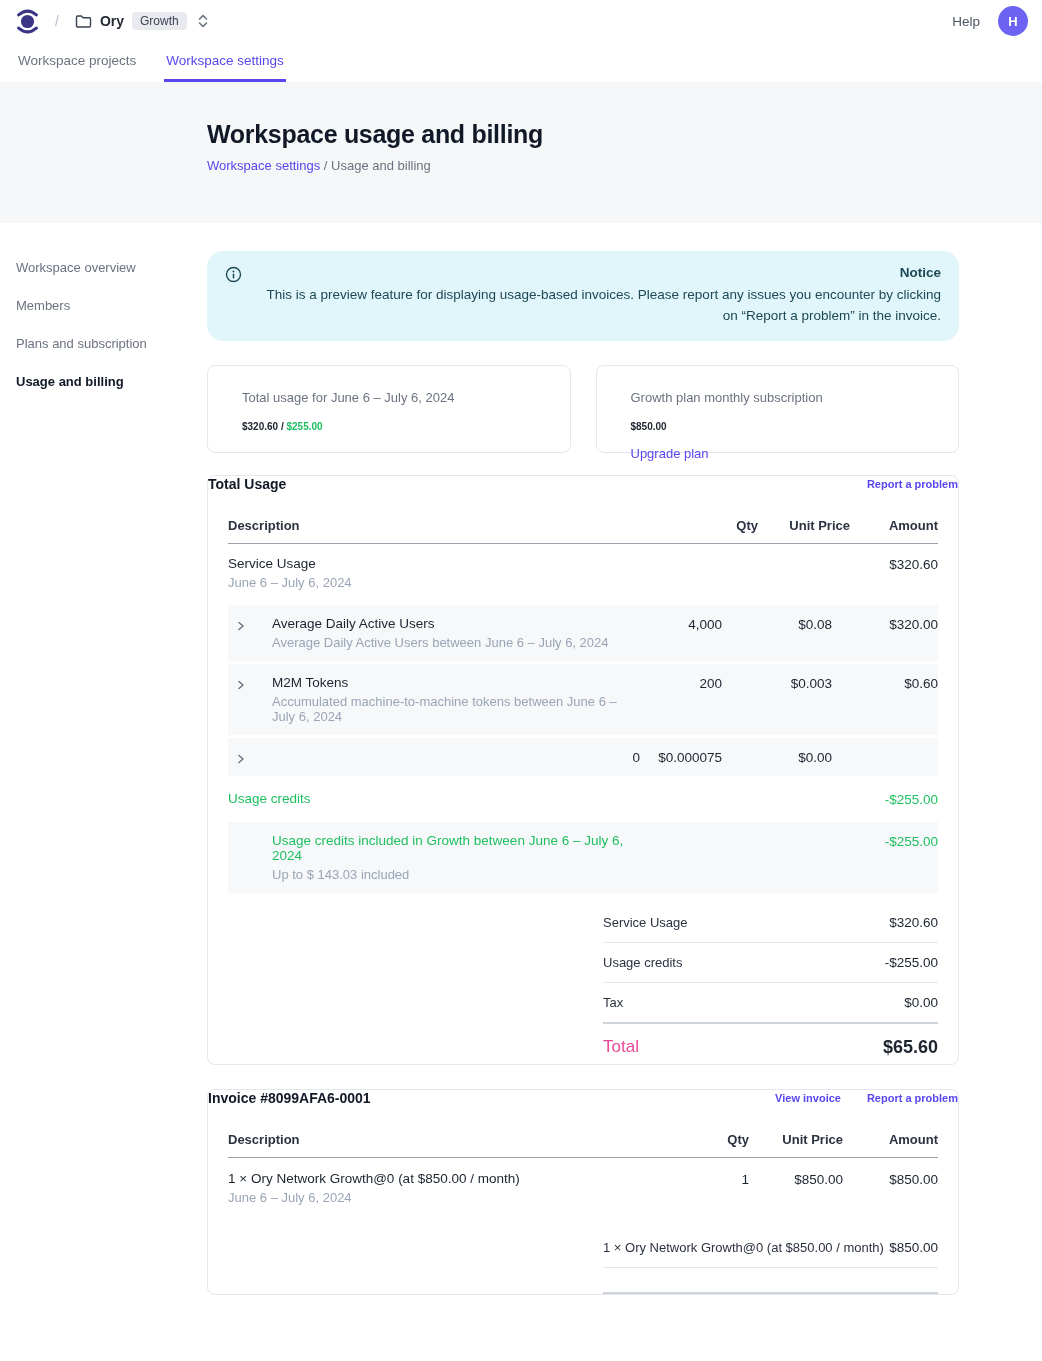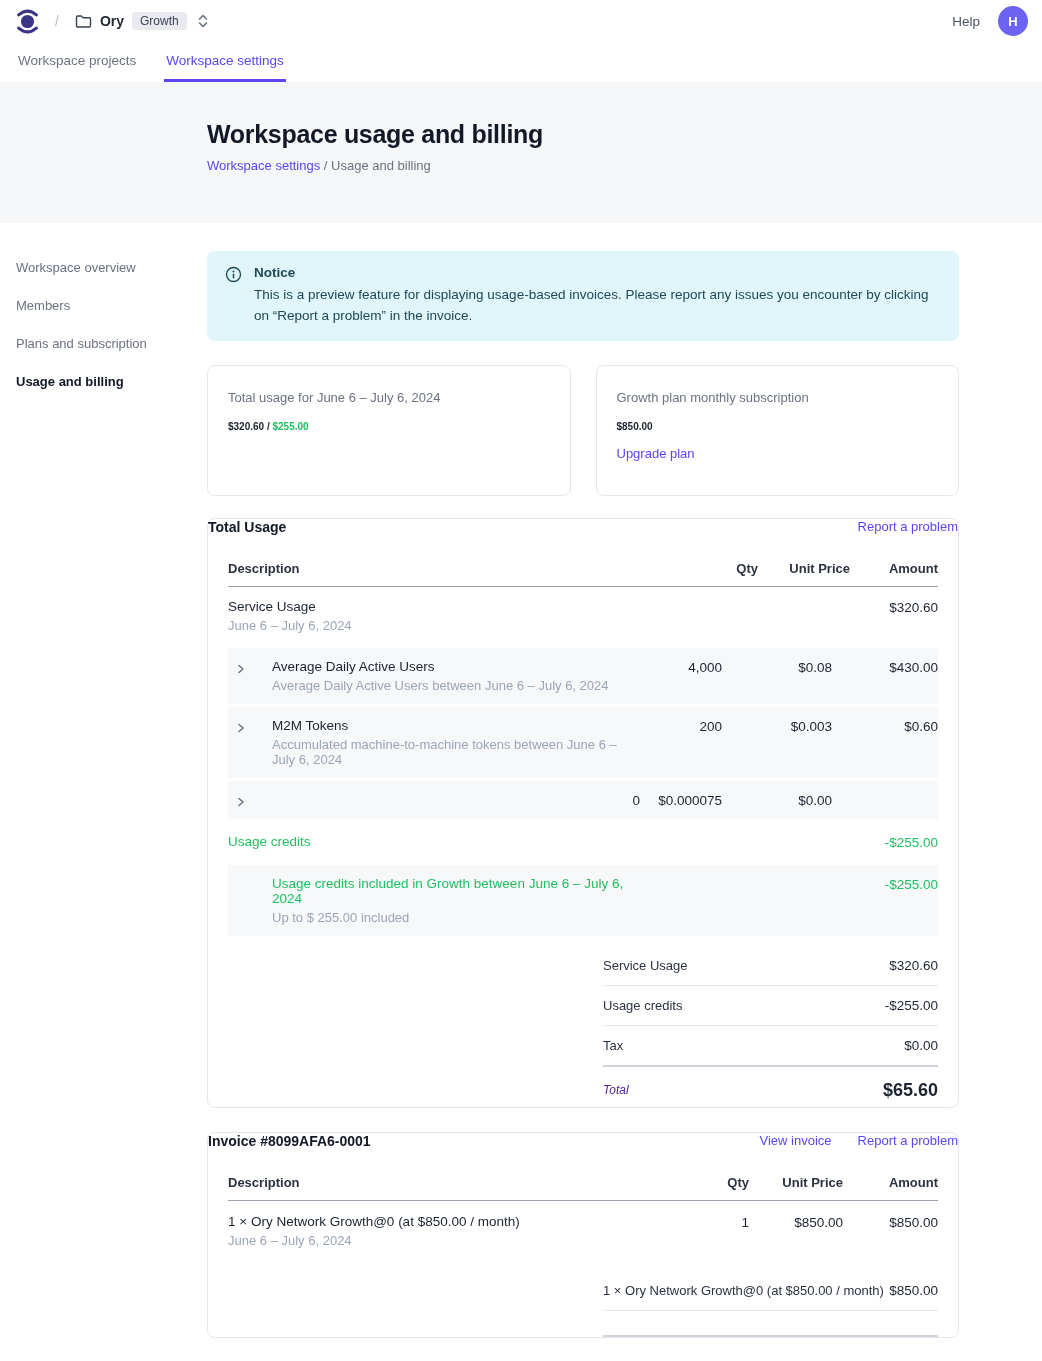--- a/index.html
+++ b/index.html
@@ -52,37 +52,37 @@
   .breadcrumb{margin-top:9px;font-size:13px;}
   .breadcrumb .bc-link{color:var(--accent);cursor:pointer;}
   .breadcrumb .bc-sep,.breadcrumb .bc-cur{color:var(--gray);}
   
   .layout{display:flex;align-items:flex-start;}
   .sidebar{width:207px;flex:0 0 207px;padding:32px 16px 0;}
   .side-item{font-size:13px;color:var(--gray);margin-bottom:13px;cursor:pointer;line-height:1;padding:6px 0;}
   .side-item.active{color:#111827;font-weight:700;}
   .main{width:752px;flex:0 0 752px;padding:28px 0 16px;}
   
-  .notice{background:var(--notice-bg);border-radius:8px;padding:14px 18px;display:flex;gap:12px;}
+  .notice{background:var(--notice-bg);border-radius:16px;padding:14px 18px;display:flex;gap:12px;text-align:right;}
   .notice .n-icon{flex:0 0 auto;padding-top:1px;}
   .notice .n-title{font-weight:700;font-size:13.5px;color:var(--notice-text);}
   .notice .n-body{margin-top:5px;font-size:13.5px;line-height:1.55;color:var(--notice-text);}
   
   .cards{display:flex;gap:25px;margin-top:24px;}
-  .s-card{flex:1;border:1px solid var(--border);border-radius:8px;padding:24px 20px;height:131px;background:#fff;}
+  .s-card{flex:1;border:1px solid var(--border);border-radius:8px;padding:24px 34px;height:88px;background:#fff;}
   .s-label{font-size:13px;color:var(--gray);}
   .s-amount{margin-top:16px;font-size:10px;font-weight:600;color:var(--dark);}
   .s-amount .green{color:var(--green);}
   .s-link{display:inline-block;margin-top:14px;font-size:13px;color:var(--accent);cursor:pointer;}
   
   .card{border:1px solid var(--border);border-radius:8px;background:#fff;margin-top:22px;}
   .card-head{display:flex;align-items:center;}
   .card-title{font-size:14px;font-weight:700;color:#111827;}
   .card-links{margin-left:auto;display:flex;gap:26px;}
-  .card-link{font-size:13px;color:var(--accent);cursor:pointer;}
+  .card-link{font-size:11px;color:var(--accent);cursor:pointer;font-weight:bold;}
   
   .table{margin:18px 20px 0;}
   .thead{display:grid;grid-template-columns:26px 1fr 64px 92px 88px;
          padding:8px 0 10px;border-bottom:1px solid var(--head-rule);}
   .thead.no-chev{grid-template-columns:1fr 64px 94px 95px;}
   .th{font-size:13px;font-weight:600;color:#2b3240;}
   .th.desc{grid-column:1/3;}
   .thead.no-chev .th.desc{grid-column:1/2;}
   .num{text-align:right;}
   .urow{display:grid;grid-template-columns:26px 1fr 64px 92px 88px;padding:12px 0;}
@@ -97,21 +97,21 @@
   .cell{font-size:13.5px;color:var(--dark);padding-top:1px;}
   .cell.green{color:var(--green);}
   
   .summary{width:335px;margin:10px 20px 0 auto;}
   .sum-row{display:flex;justify-content:space-between;align-items:center;
            padding:12px 0;border-bottom:1px solid var(--border);}
   .sum-row.last{border-bottom:2px solid #cfd4db;}
   .sum-label{font-size:13px;color:#2b3240;}
   .sum-val{font-size:13.5px;color:var(--dark);}
   .total-row{display:flex;justify-content:space-between;align-items:center;padding:13px 0 6px;}
-  .total-label{font-size:12px;color:#4c1d95;font-style:italic;}
+  .total-label{font-size:17px;color:#ec4899;}
   .total-val{font-size:18px;font-weight:700;color:var(--dark);}
 </style>
 </head>
 <body>
 
 <header class="topbar">
   <span class="logo">
     <svg width="27" height="27" viewBox="0 0 26 26">
       <path d="M4.5 6.6 Q13 -0.8 21.5 6.6" fill="none" stroke="#3a3585" stroke-width="3" stroke-linecap="round"></path>
       <circle cx="13" cy="13" r="6.3" fill="#3a3585"></circle>
@@ -220,21 +220,21 @@
                 <svg width="12" height="12" viewBox="0 0 12 12">
                   <polyline points="4,2.5 8,6 4,9.5" fill="none" stroke="#6b7280" stroke-width="1.5" stroke-linecap="round" stroke-linejoin="round"></polyline>
                 </svg>
               </span>
               <div class="rt-wrap">
                 <div class="rt">Average Daily Active Users</div>
                 <div class="rsub">Average Daily Active Users between June 6 – July 6, 2024</div>
               </div>
               <span class="cell num">4,000</span>
               <span class="cell num">$0.08</span>
-              <span class="cell num">$430.00</span>
+              <span class="cell num">$320.00</span>
             </div>
             <div class="urow shaded">
               <span class="chev">
                 <svg width="12" height="12" viewBox="0 0 12 12">
                   <polyline points="4,2.5 8,6 4,9.5" fill="none" stroke="#6b7280" stroke-width="1.5" stroke-linecap="round" stroke-linejoin="round"></polyline>
                 </svg>
               </span>
               <div class="rt-wrap">
                 <div class="rt">M2M Tokens</div>
                 <div class="rsub">Accumulated machine-to-machine tokens between June 6 – July 6, 2024</div>
@@ -257,21 +257,21 @@
               <div class="rt-wrap">
                 <div class="rt green">Usage credits</div>
               </div>
               <span class="cell num"></span>
               <span class="cell num"></span>
               <span class="cell num green">-$255.00</span>
             </div>
             <div class="urow shaded indent">
               <div class="rt-wrap">
                 <div class="rt green">Usage credits included in Growth between June 6 – July 6, 2024</div>
-                <div class="rsub">Up to $ 255.00 included</div>
+                <div class="rsub">Up to $ 143.03 included</div>
               </div>
               <span class="cell num"></span>
               <span class="cell num"></span>
               <span class="cell num green">-$255.00</span>
             </div>
           </div>
       </div>
       <div class="summary">
         <div id="usage-summary-rows">
             <div class="sum-row">

